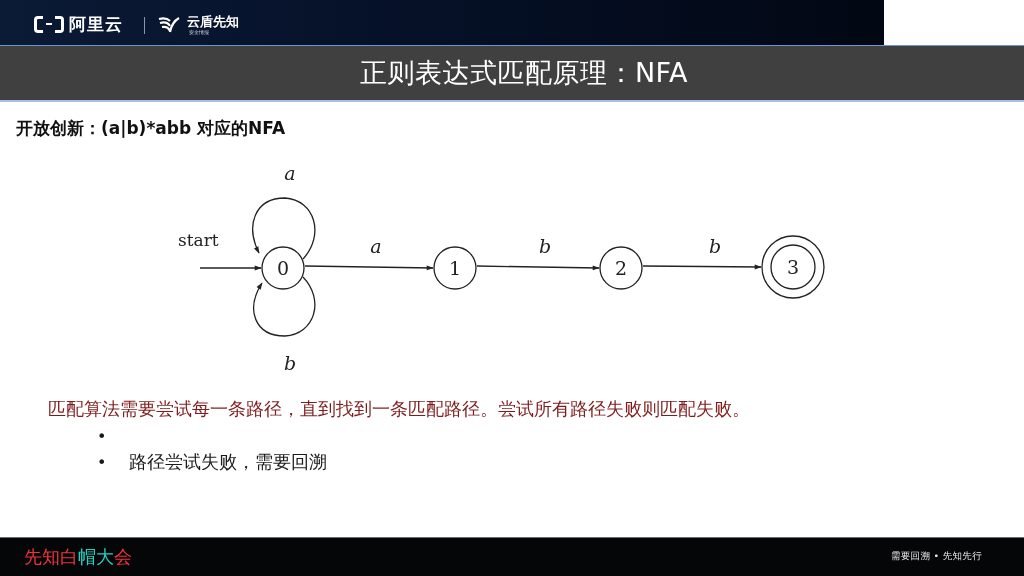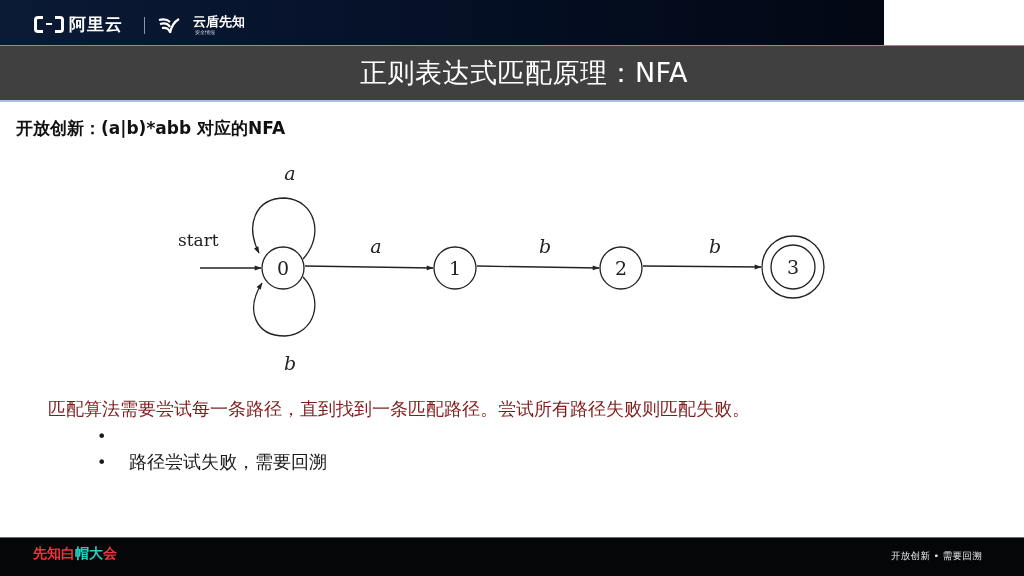--- a/index.html
+++ b/index.html
@@ -16,21 +16,21 @@
   }
   .ali-bracket::before, .ali-bracket::after {
     content: ""; position: absolute; top: 0; width: 9px; height: 17px;
     border: 3px solid #ffffff; box-sizing: border-box;
   }
   .ali-bracket::before { left: 0; border-right: none; border-radius: 4px 0 0 4px; }
   .ali-bracket::after { right: 0; border-left: none; border-radius: 0 4px 4px 0; }
   .ali-dash { position: absolute; left: 12px; top: 7px; width: 6px; height: 2px; background: #fff; }
   .ali-text { color: #ffffff; font-size: 17px; font-weight: bold; letter-spacing: 1px; line-height: 17px; }
   .logo-sep { position: absolute; left: 144px; top: 17px; width: 1px; height: 17px; background: #8d96a8; }
-  .logo-yd { position: absolute; left: 158px; top: 15px; display: flex; align-items: flex-end; gap: 13px; }
+  .logo-yd { position: absolute; left: 158px; top: 15px; display: flex; align-items: center; gap: 7px; }
   .yd-icon { width: 22px; height: 18px; }
   .yd-text-wrap { display: flex; flex-direction: column; }
   .yd-text { color: #ffffff; font-size: 13px; font-weight: bold; line-height: 14px; letter-spacing: 0; }
   .yd-sub { color: #c9cfdb; font-size: 5px; line-height: 6px; margin-left: 2px; }
 
   .titlebar {
     position: absolute; left: 0; top: 45px; width: 1024px; height: 57px;
     background: #404040; border-top: 1px solid #6c97cc; border-bottom: 2px solid #a6c0e0;
     display: flex; align-items: center; justify-content: center;
   }
@@ -45,21 +45,21 @@
 
   .body-text { position: absolute; left: 48px; top: 396px; font-size: 18px; color: #7f1d1d; line-height: 26px; }
   .bullets { position: absolute; left: 97px; top: 423px; list-style: none; }
   .bullets li { display: flex; align-items: center; height: 26px; font-size: 18px; color: #1a1a1a; }
   .bullet-dot { width: 32px; font-size: 16px; }
 
   .footer {
     position: absolute; left: 0; top: 537px; width: 1024px; height: 39px;
     background: #040608; border-top: 1px solid #6a6d72;
   }
-  .footer-logo { position: absolute; left: 33px; top: 7px; font-size: 14px; font-weight: bold; letter-spacing: 0; }
+  .footer-logo { position: absolute; left: 24px; top: 7px; font-size: 18px; font-weight: normal; letter-spacing: 0; }
   .fl-red { color: #f0343c; }
   .fl-teal { color: #25d0c1; }
   .footer-slogan { position: absolute; left: 891px; top: 12px; font-size: 9.5px; color: #e8e8e8; letter-spacing: 0.3px; }
 </style>
 </head>
 <body>
 
 <div class="topbar">
   <div class="logo-ali">
     <div class="ali-bracket">
@@ -136,14 +136,14 @@
   <li>
     <span class="bullet-dot">•</span>
     <span>路径尝试失败，需要回溯</span>
   </li>
 </ul>
 
 <div class="footer">
   <div class="footer-logo">
     <span class="fl-red">先</span><span class="fl-red">知</span><span class="fl-red">白</span><span class="fl-teal">帽</span><span class="fl-teal">大</span><span class="fl-red">会</span>
   </div>
-  <div class="footer-slogan">开放创新 • 需要回溯</div>
+  <div class="footer-slogan">需要回溯 • 先知先行</div>
 </div>
 
 </body></html>

